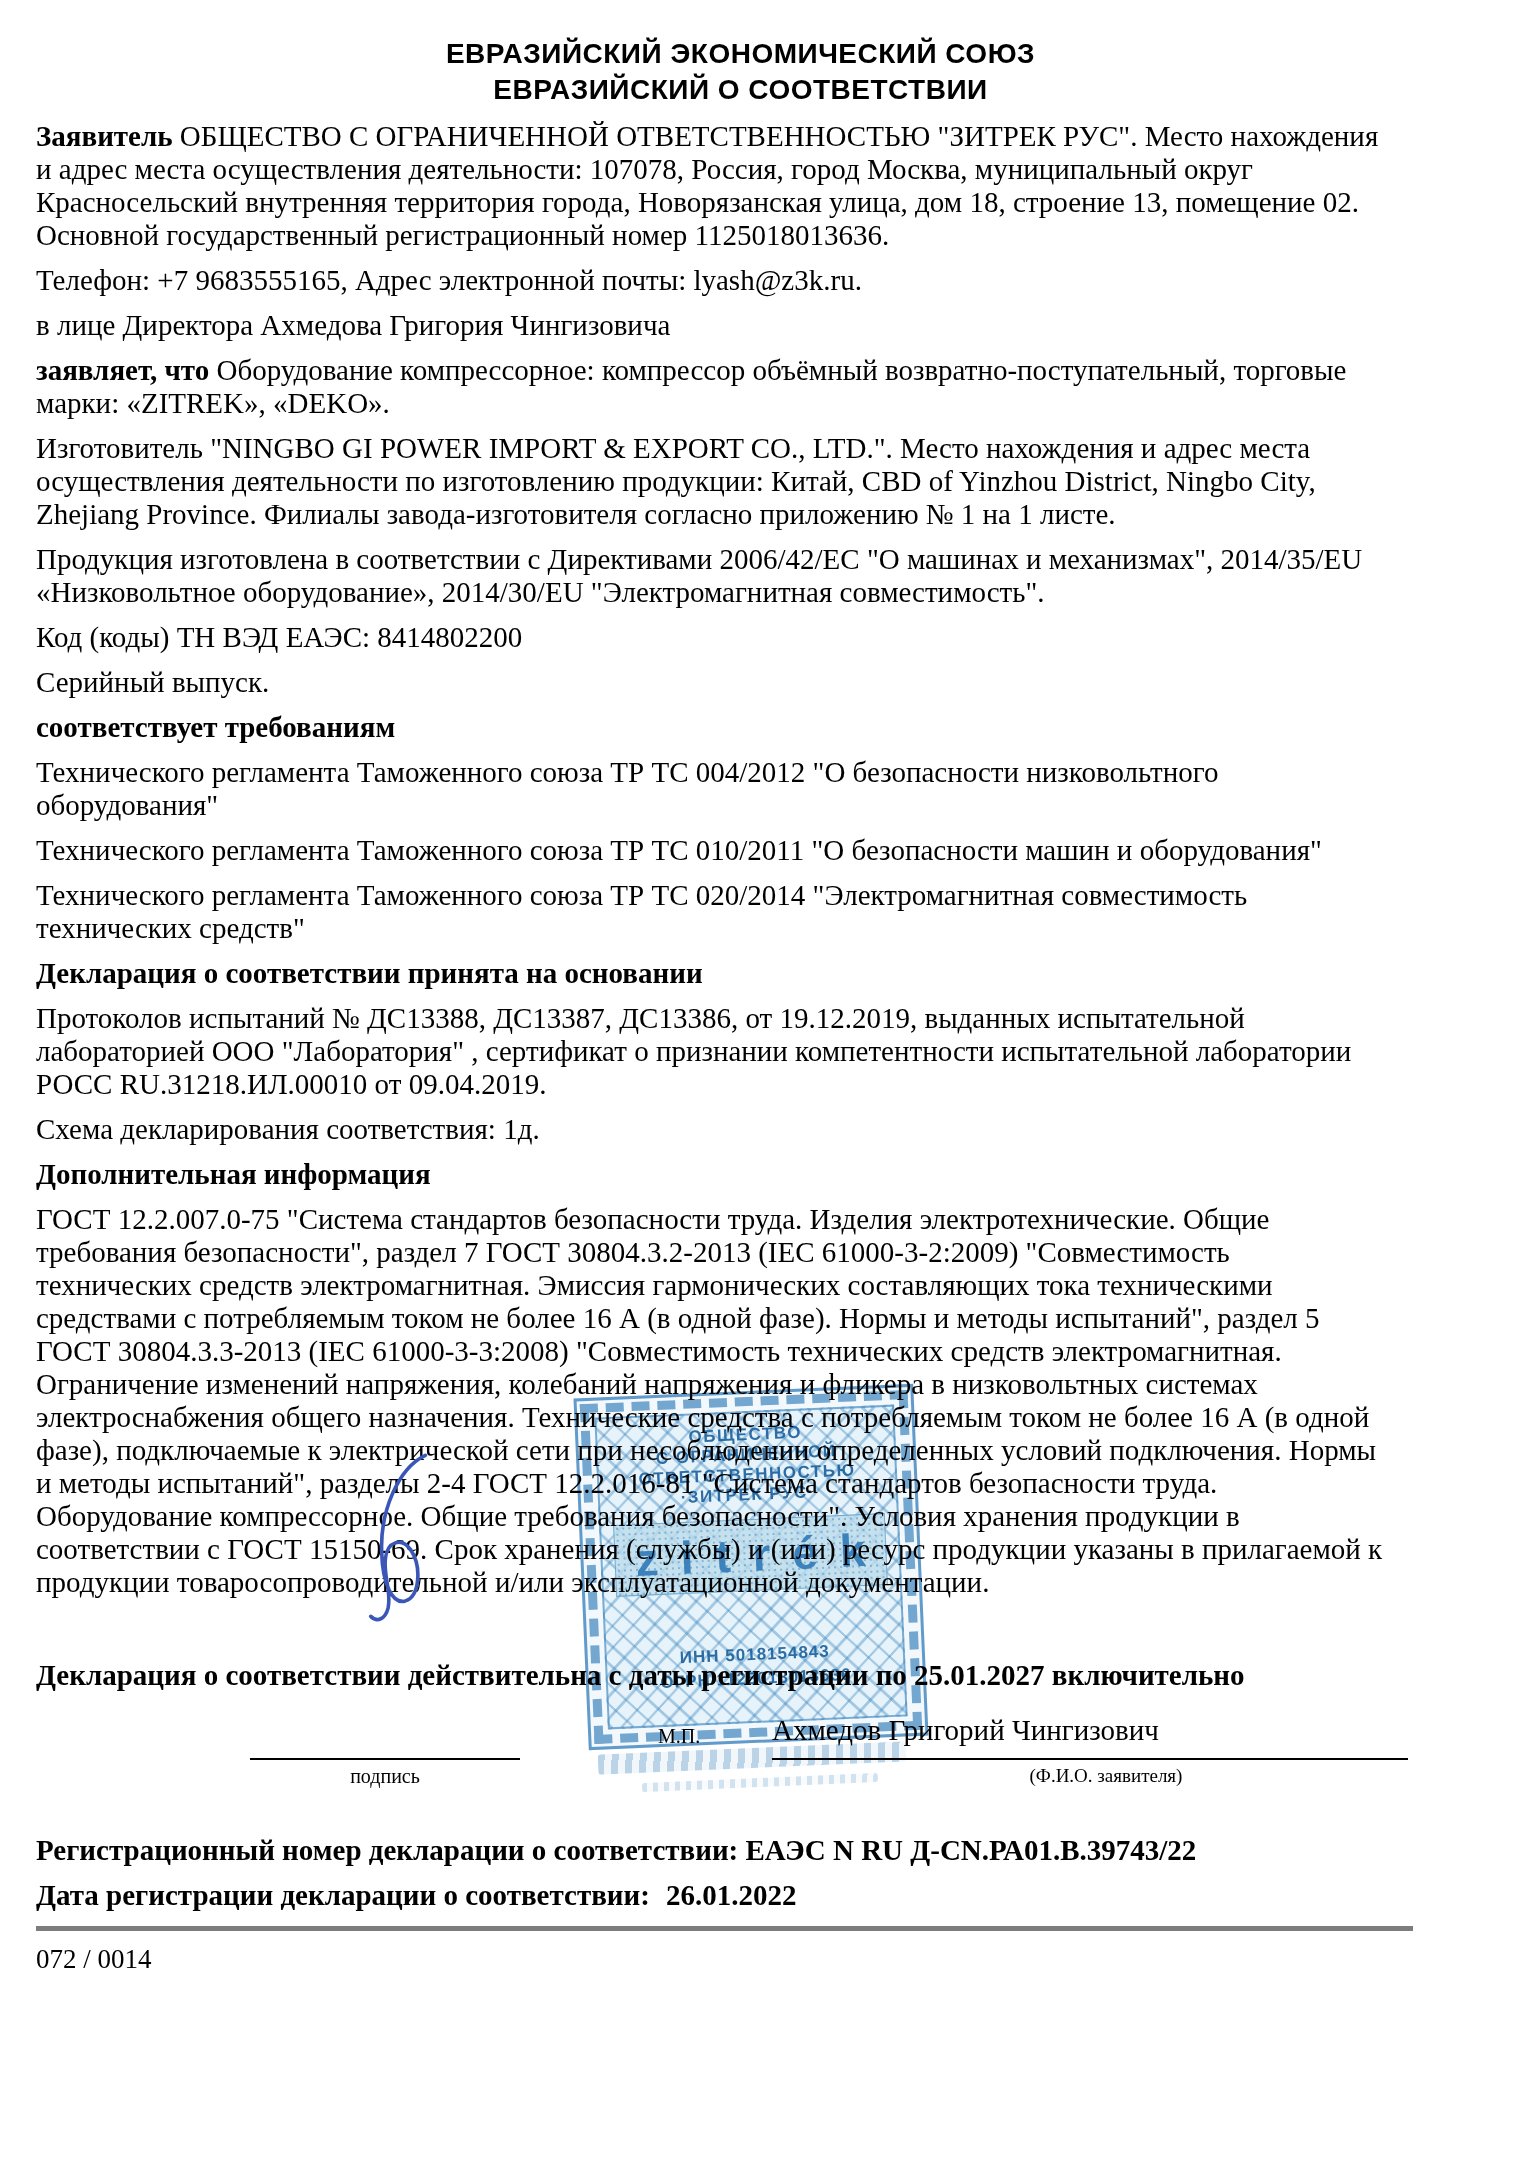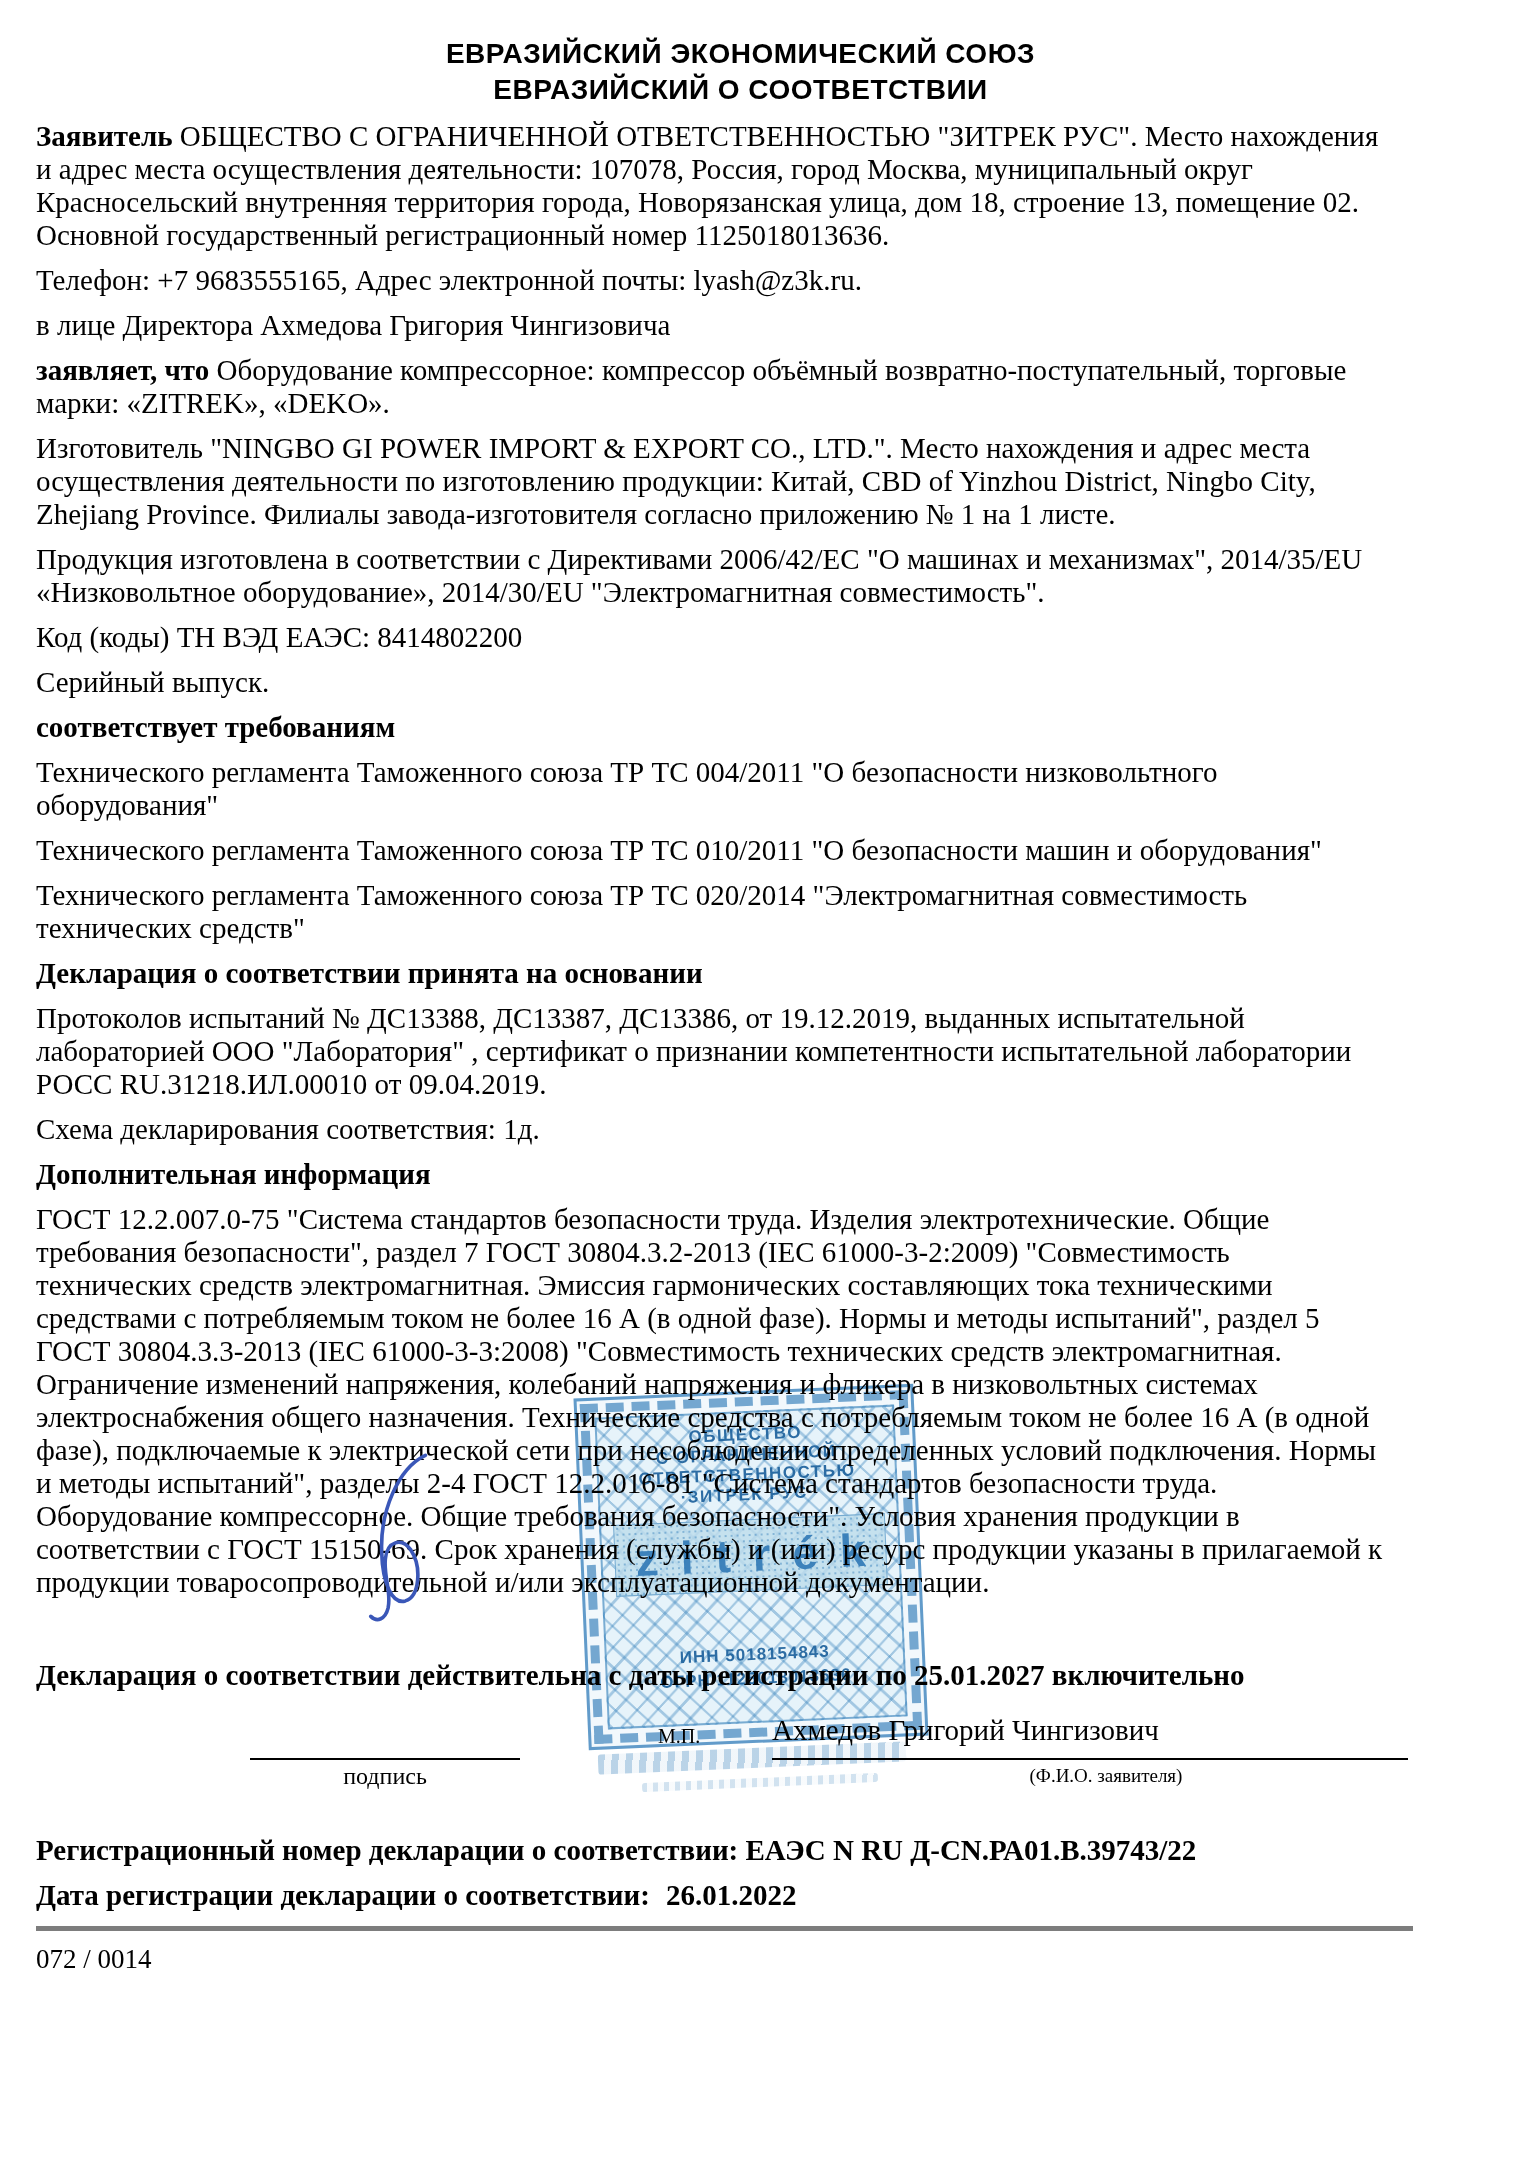--- a/index.html
+++ b/index.html
@@ -34,21 +34,21 @@
   
   .sig-block{
     position:relative;height:116px;margin-top:14px;
   }
   .sig-underline{
     position:absolute;left:214px;top:52px;width:270px;
     border-bottom:2px solid #000;
   }
   .sig-caption{
     position:absolute;left:214px;top:58px;width:270px;
-    text-align:center;font-size:24px;line-height:24px;
+    text-align:center;font-size:20px;line-height:24px;
   }
   .mp-label{
     position:absolute;left:622px;top:14px;
     font-size:20px;line-height:33px;
   }
   .signer-name{
     position:absolute;left:736px;top:8px;width:636px;
     text-align:left;font-size:29px;line-height:33px;
   }
   .signer-underline{
@@ -176,21 +176,21 @@
     <p><b>Заявитель</b><span> ОБЩЕСТВО С ОГРАНИЧЕННОЙ ОТВЕТСТВЕННОСТЬЮ "ЗИТРЕК РУС". Место нахождения и адрес места осуществления деятельности: 107078, Россия, город Москва, муниципальный округ Красносельский внутренняя территория города, Новорязанская улица, дом 18, строение 13, помещение 02. Основной государственный регистрационный номер 1125018013636.</span></p>
     <p>Телефон: +7 9683555165, Адрес электронной почты: lyash@z3k.ru.</p>
     <p>в лице Директора Ахмедова Григория Чингизовича</p>
     <p><b>заявляет, что</b><span> Оборудование компрессорное: компрессор объёмный возвратно-поступательный, торговые марки: «ZITREK», «DEKO».</span></p>
     <p>Изготовитель "NINGBO GI POWER IMPORT &amp; EXPORT CO., LTD.". Место нахождения и адрес места осуществления деятельности по изготовлению продукции: Китай, CBD of Yinzhou District, Ningbo City, Zhejiang Province. Филиалы завода-изготовителя согласно приложению № 1 на 1 листе.</p>
     <p>Продукция изготовлена в соответствии с Директивами 2006/42/EC "О машинах и механизмах", 2014/35/EU «Низковольтное оборудование», 2014/30/EU "Электромагнитная совместимость".</p>
     <p>Код (коды) ТН ВЭД ЕАЭС: 8414802200</p>
     <p>Серийный выпуск.</p>
 
     <p class="b">соответствует требованиям</p>
-    <p>Технического регламента Таможенного союза ТР ТС 004/2011 "О безопасности низковольтного оборудования"</p>
+    <p>Технического регламента Таможенного союза ТР ТС 004/2012 "О безопасности низковольтного оборудования"</p>
     <p>Технического регламента Таможенного союза ТР ТС 010/2011 "О безопасности машин и оборудования"</p>
     <p>Технического регламента Таможенного союза ТР ТС 020/2014 "Электромагнитная совместимость технических средств"</p>
 
     <p class="b">Декларация о соответствии принята на основании</p>
     <p>Протоколов испытаний № ДС13388, ДС13387, ДС13386, от 19.12.2019, выданных испытательной лабораторией ООО "Лаборатория" , сертификат о признании компетентности испытательной лаборатории РОСС RU.31218.ИЛ.00010 от 09.04.2019.</p>
     <p>Схема декларирования соответствия: 1д.</p>
 
     <p class="b">Дополнительная информация</p>
     <p>ГОСТ 12.2.007.0-75 "Система стандартов безопасности труда. Изделия электротехнические. Общие требования безопасности", раздел 7 ГОСТ 30804.3.2-2013 (IEC 61000-3-2:2009) "Совместимость технических средств электромагнитная. Эмиссия гармонических составляющих тока техническими средствами с потребляемым током не более 16 А (в одной фазе). Нормы и методы испытаний", раздел 5 ГОСТ 30804.3.3-2013 (IEC 61000-3-3:2008) "Совместимость технических средств электромагнитная. Ограничение изменений напряжения, колебаний напряжения и фликера в низковольтных системах электроснабжения общего назначения. Технические средства с потребляемым током не более 16 А (в одной фазе), подключаемые к электрической сети при несоблюдении определенных условий подключения. Нормы и методы испытаний", разделы 2-4 ГОСТ 12.2.016-81 "Система стандартов безопасности труда. Оборудование компрессорное. Общие требования безопасности". Условия хранения продукции в соответствии с ГОСТ 15150-69. Срок хранения (службы) и (или) ресурс продукции указаны в прилагаемой к продукции товаросопроводительной и/или эксплуатационной документации.</p>
 

